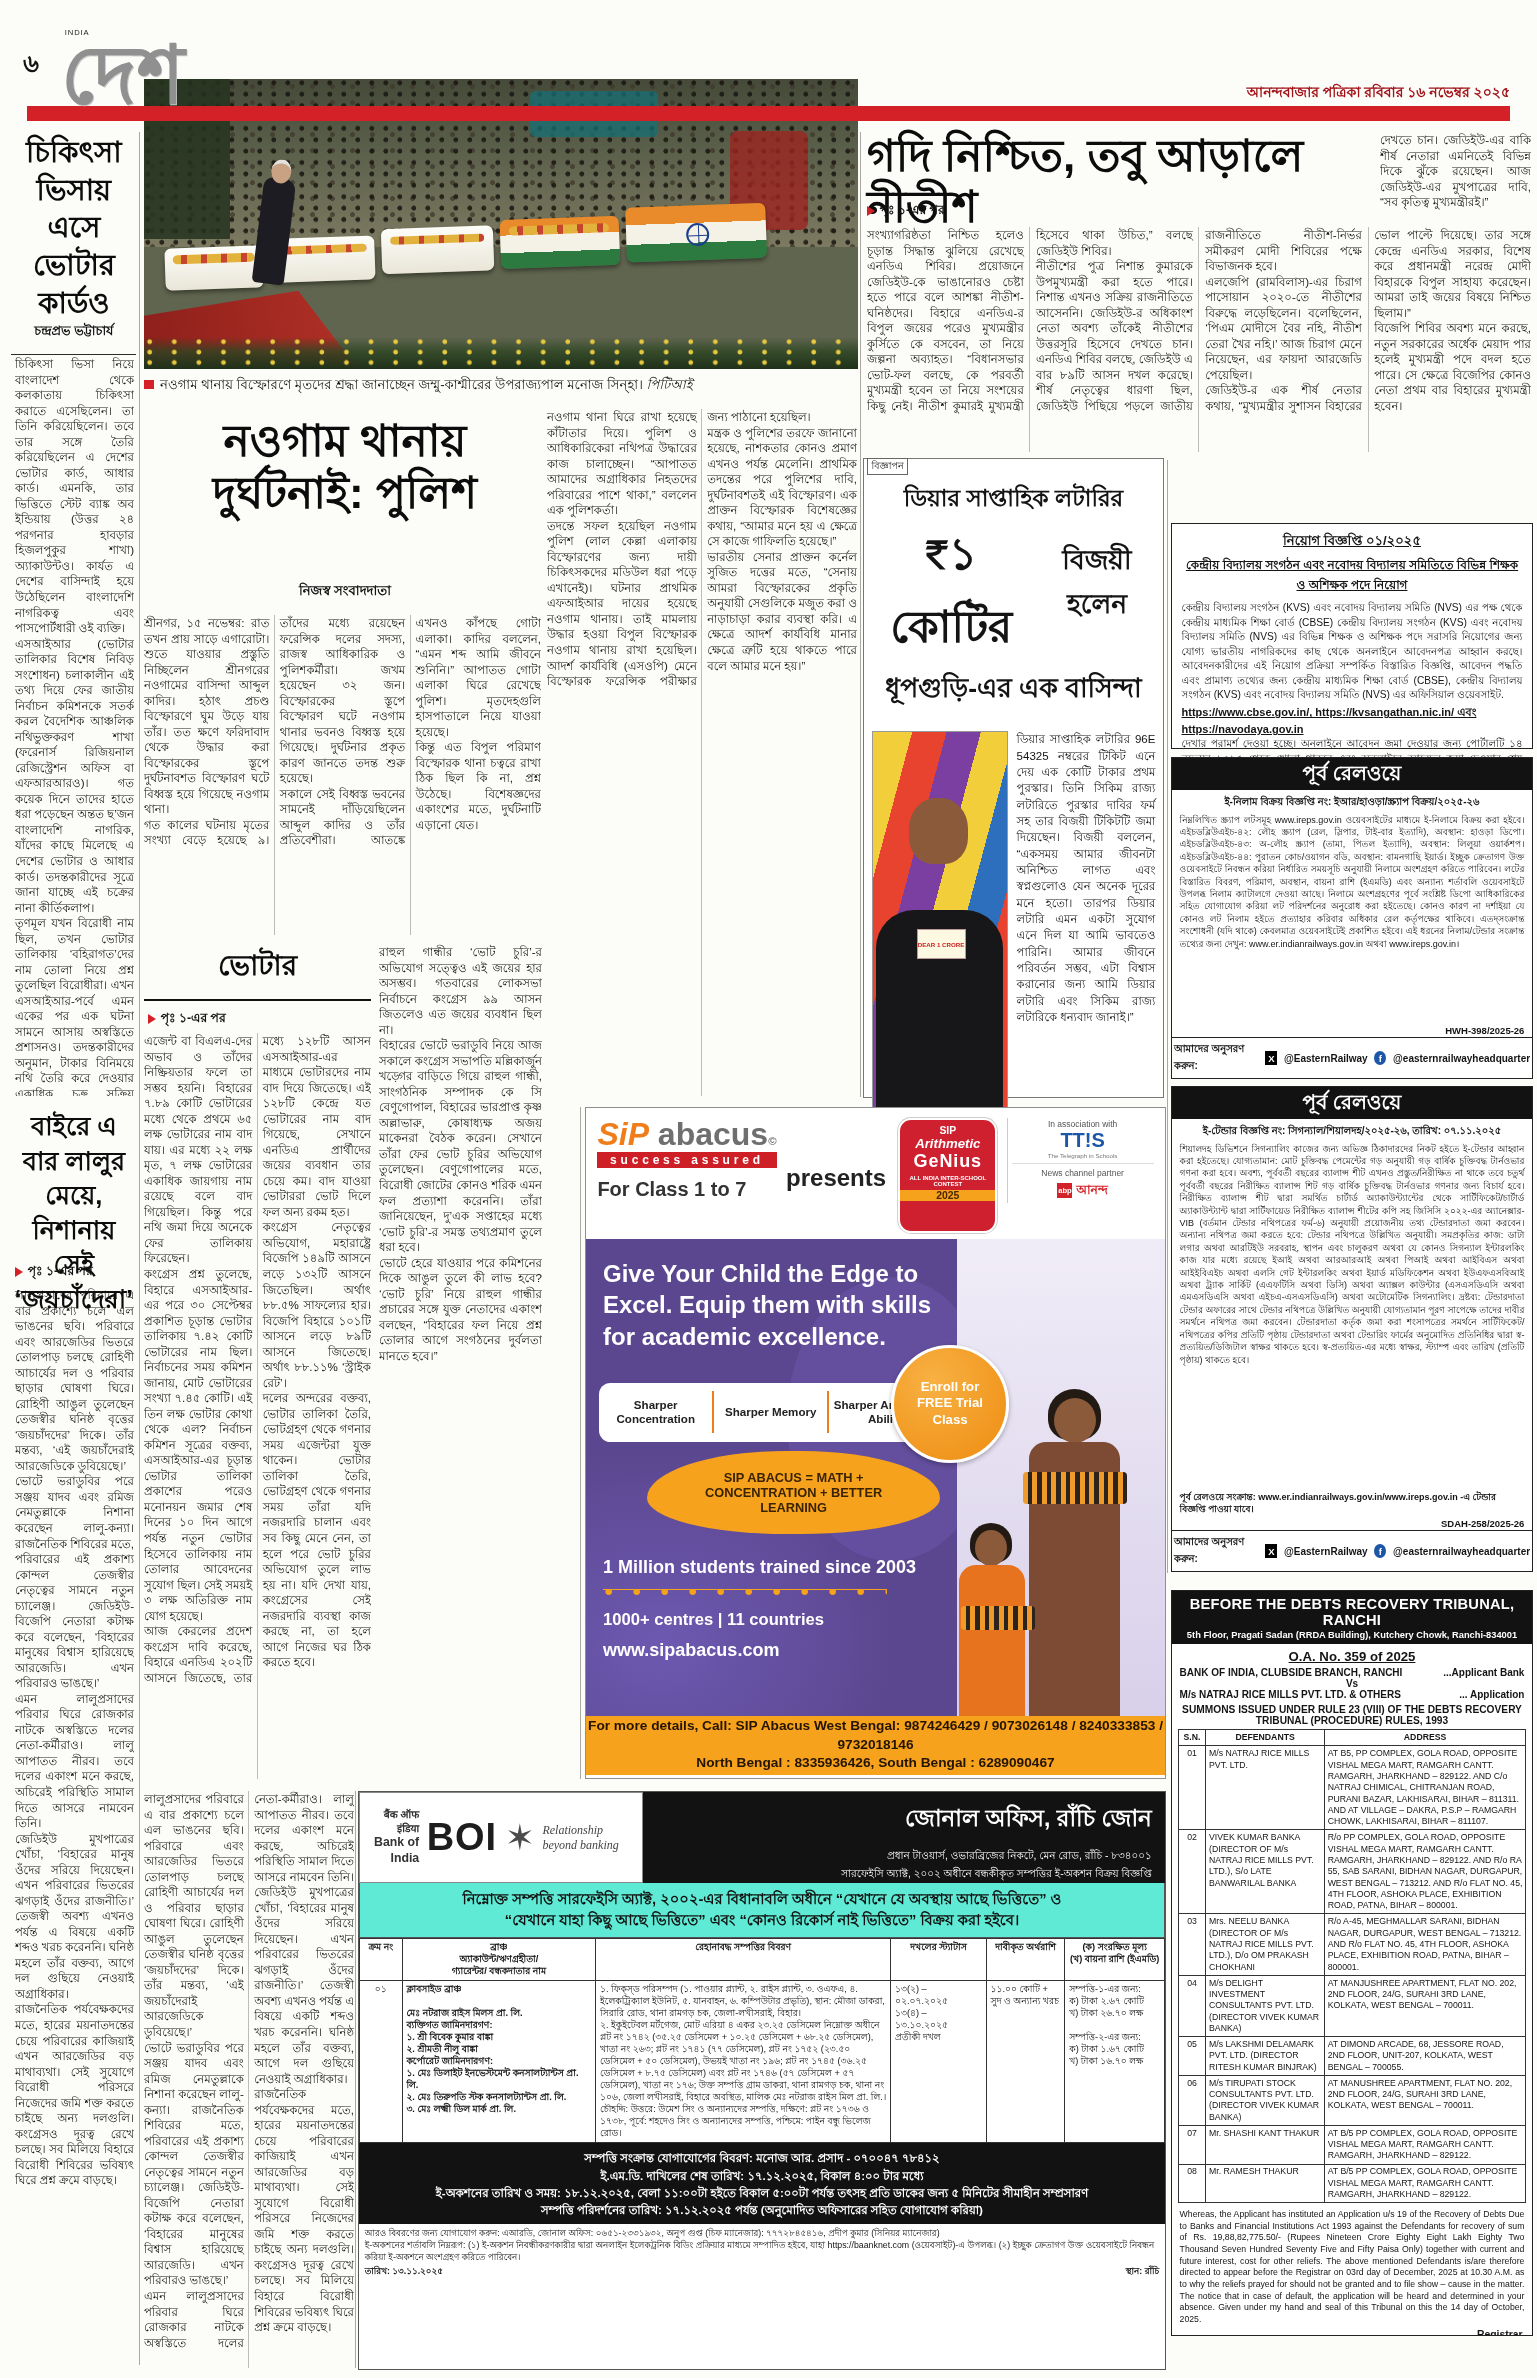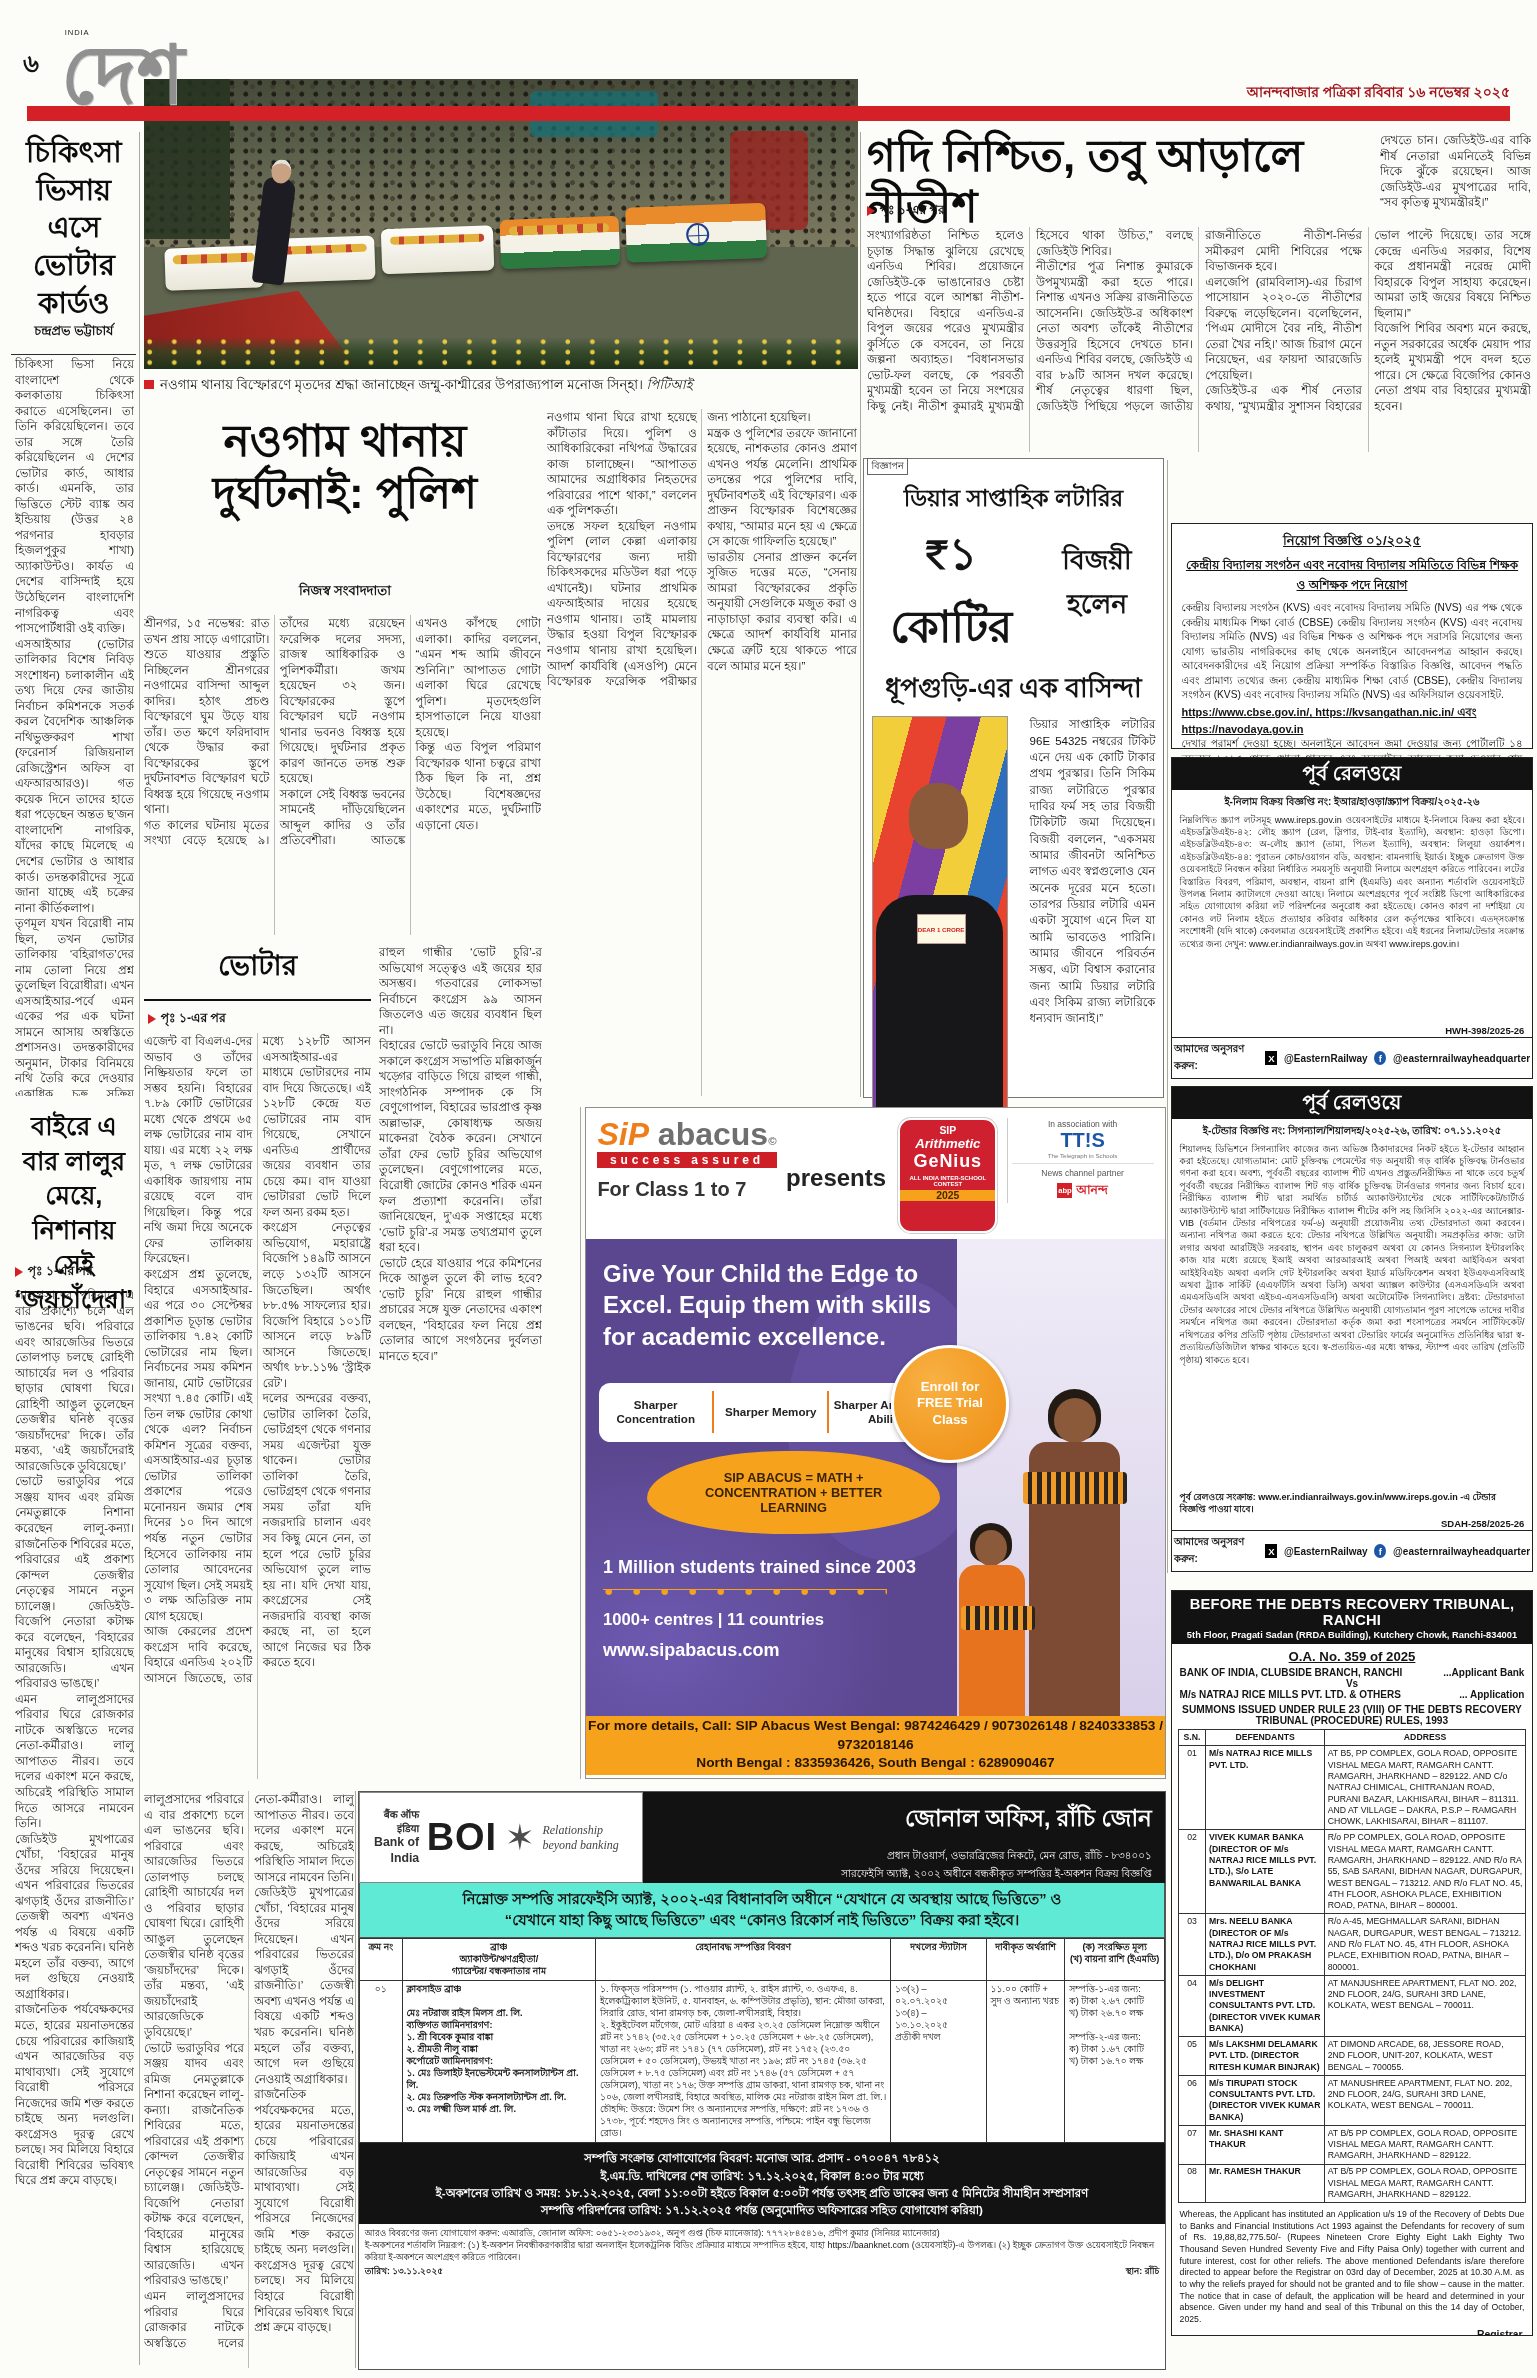--- a/index.html
+++ b/index.html
@@ -136,21 +136,21 @@
   .drt-title{font-size:14.7px;font-weight:800;letter-spacing:0.2px;}
   .drt-sub{font-size:9.3px;font-weight:700;margin-top:1.9px;}
   .drt-case{text-align:center;font-size:13.2px;font-weight:800;text-decoration:underline;margin:4.7px 0 2.8px;}
   .drt-party{display:flex;justify-content:space-between;font-size:10px;font-weight:700;padding:0 7.6px;}
   .drt-vs{text-align:center;font-size:10px;font-weight:800;}
   .drt-summons{text-align:center;font-size:10.2px;font-weight:800;margin:3.8px 7.6px;}
   .drt-table{width:calc(100% - 11.4px);margin:1.9px 5.7px;border-collapse:collapse;font-size:8.7px;line-height:1.3;}
   .drt-table th,.drt-table td{border:0.9px solid #333;padding:1.9px 2.8px;vertical-align:top;text-align:left;}
   .drt-table th{text-align:center;}
   .drt-table td.sn{width:21px;text-align:center;}
-  .drt-table td.def{width:112px;font-weight:700;}
+  .drt-table td.def{width:112px;font-weight:400;}
   .drt-whereas{font-size:8.7px;line-height:1.34;text-align:justify;padding:3.8px 7.6px;}
   .drt-reg{text-align:right;font-size:10.4px;font-weight:800;padding:0 9.5px 3.8px;}
   
   .h-visa{font-size:29px;line-height:1.3;}
   .h-naogam{font-size:44px;line-height:1.18;}
   .h-gadi{font-size:44px;line-height:1.15;}
   .h-voter{font-size:28px;border-bottom:2.4px solid #111;padding-bottom:7.6px;}
   .h-lalu{font-size:25.6px;line-height:1.35;}
   .kvs-title{font-size:13.2px;font-weight:800;text-decoration:underline;text-align:center;}
   .kvs-sub{font-size:12px;font-weight:800;text-decoration:underline;text-align:center;margin:3.8px 0 4.7px;}
@@ -271,21 +271,21 @@
 বিজেপি শিবির অবশ্য মনে করছে, নতুন সরকারের অর্ধেক মেয়াদ পার হলেই মুখ্যমন্ত্রী পদে বদল হতে পারে। সে ক্ষেত্রে বিজেপির কোনও নেতা প্রথম বার বিহারের মুখ্যমন্ত্রী হবেন।</div>
 
   <div class="abs lot-box" style="left:863px;top:458px;width:301px;height:640px;box-sizing:border-box;">
     <div class="lot-tag">বিজ্ঞাপন</div>
     <div class="ctr" style="margin-top:15px;font-size:23px;font-weight:800;">ডিয়ার সাপ্তাহিক লটারির</div>
     <div class="ctr" style="display:flex;justify-content:center;align-items:baseline;gap:7.6px;margin-top:1.9px;">
       <span style="font-size:44px;font-weight:900;">₹১ কোটির</span>
       <span style="font-size:26.5px;font-weight:800;">বিজয়ী হলেন</span>
     </div>
     <div class="ctr" style="font-size:26.5px;font-weight:800;margin-top:1.9px;">ধূপগুড়ি-এর এক বাসিন্দা</div>
-    <div style="display:flex;gap:22px;margin-top:4px;">
+    <div style="display:flex;gap:9px;margin-top:19px;">
       <div class="lot-photo">
         <div class="lot-head"></div>
         <div class="lot-torso"></div>
         <div class="lot-ticket">DEAR 1 CRORE</div>
       </div>
       <div class="jt" style="flex:1;font-size:11.5px;line-height:1.42;">ডিয়ার সাপ্তাহিক লটারির 96E 54325 নম্বরের টিকিট এনে দেয় এক কোটি টাকার প্রথম পুরস্কার। তিনি সিকিম রাজ্য লটারিতে পুরস্কার দাবির ফর্ম সহ তার বিজয়ী টিকিটটি জমা দিয়েছেন। বিজয়ী বললেন, “একসময় আমার জীবনটা অনিশ্চিত লাগত এবং স্বপ্নগুলোও যেন অনেক দূরের মনে হতো। তারপর ডিয়ার লটারি এমন একটা সুযোগ এনে দিল যা আমি ভাবতেও পারিনি। আমার জীবনে পরিবর্তন সম্ভব, এটা বিশ্বাস করানোর জন্য আমি ডিয়ার লটারি এবং সিকিম রাজ্য লটারিকে ধন্যবাদ জানাই।”</div>
     </div>
     <div class="jt" style="margin-top:7.6px;font-size:11.7px;line-height:1.4;">পশ্চিমবঙ্গ, ধূপগুড়ি-এর একজন বাসিন্দা জয়রাম অধিকারী-কে 17.08.2025 তারিখের ড্র-তে এই পুরস্কার এনে দিয়েছে ডিয়ার সাপ্তাহিক লটারি।</div>
   </div>
 

